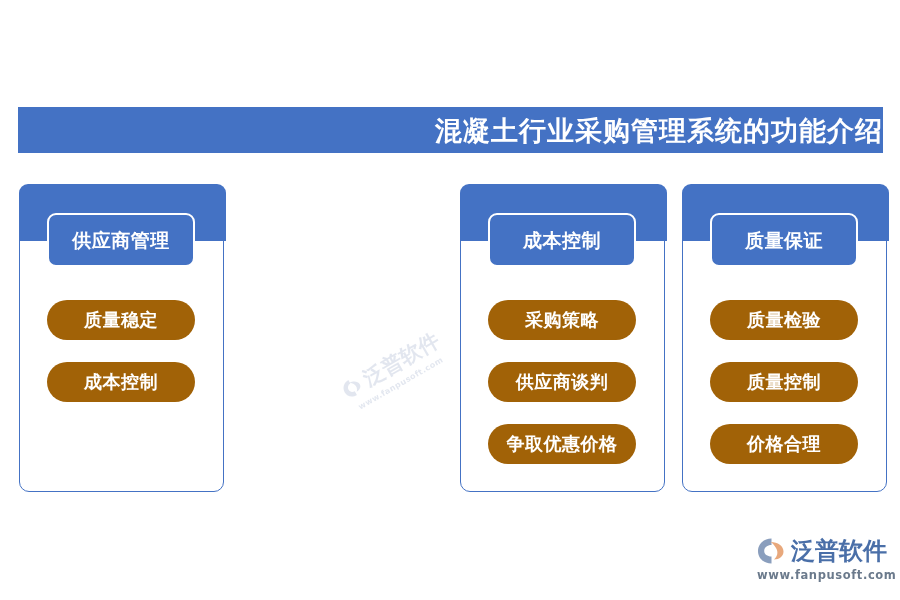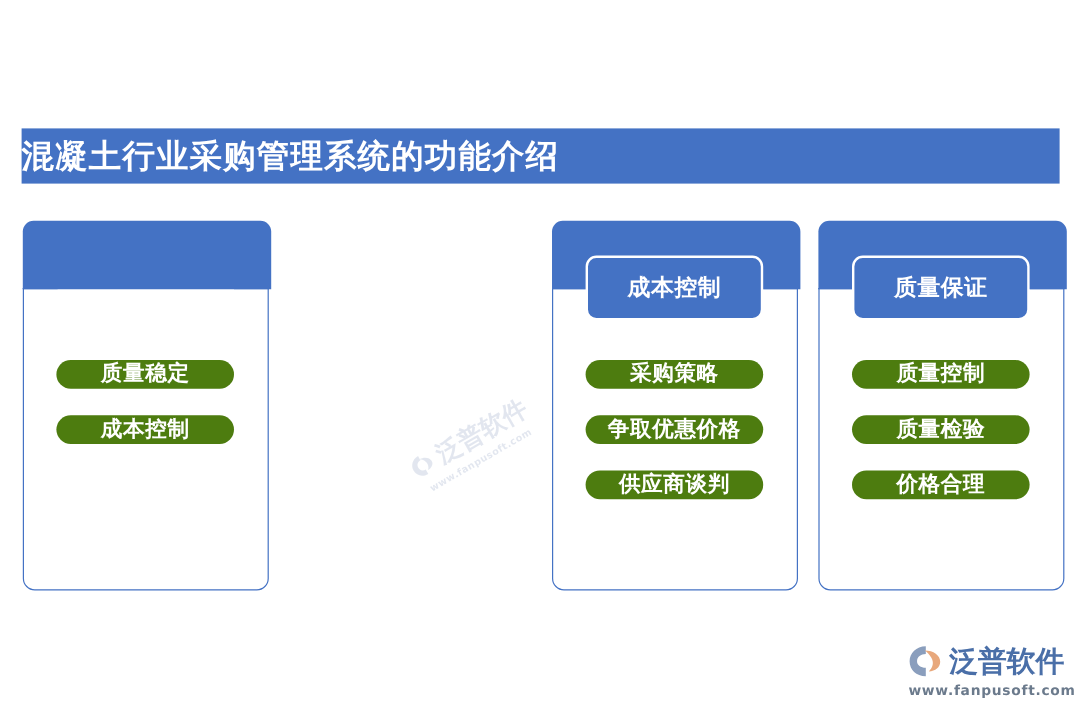--- a/index.html
+++ b/index.html
@@ -25,21 +25,21 @@
   
   .title-bar {
     position: absolute;
     left: 18px;
     top: 107px;
     width: 865px;
     height: 46px;
     background: #4472C4;
     display: flex;
     align-items: center;
-    justify-content: flex-start;
+    justify-content: flex-end;
   }
   .title-text {
     color: #ffffff;
     font-size: 27px;
     font-weight: bold;
     letter-spacing: 1px;
     line-height: 1;
     white-space: nowrap;
   }
 
@@ -124,22 +124,22 @@
   
   .col-items {
     position: absolute;
     left: 28px;
     top: 116px;
     width: 150px;
     z-index: 3;
   }
   .pill {
     width: 148px;
-    height: 24px;
-    background: #4d7c0f;
+    height: 40px;
+    background: #a16207;
     border-radius: 20px;
     display: flex;
     align-items: center;
     justify-content: center;
     margin-bottom: 22px;
   }
   .pill:last-child { margin-bottom: 0; }
   .pill-text {
     color: #ffffff;
     font-size: 18px;
@@ -232,20 +232,23 @@
     <div class="title-text">混凝土行业采购管理系统的功能介绍</div>
   </div>
 
   <div class="columns">
 
     <div class="column col-0">
       <div class="col-slab"></div>
       <div class="col-body"></div>
       <div class="col-body-top-left"></div>
       <div class="col-body-top-right"></div>
+      <div class="col-header">
+        <span class="col-header-text">供应商管理</span>
+      </div>
       <div class="col-items">
         <div class="pill">
           <span class="pill-text">质量稳定</span>
         </div>
         <div class="pill">
           <span class="pill-text">成本控制</span>
         </div>
       </div>
     </div>
 
@@ -256,42 +259,42 @@
       <div class="col-body-top-left"></div>
       <div class="col-body-top-right"></div>
       <div class="col-header">
         <span class="col-header-text">成本控制</span>
       </div>
       <div class="col-items">
         <div class="pill">
           <span class="pill-text">采购策略</span>
         </div>
         <div class="pill">
+          <span class="pill-text">供应商谈判</span>
+        </div>
+        <div class="pill">
           <span class="pill-text">争取优惠价格</span>
-        </div>
-        <div class="pill">
-          <span class="pill-text">供应商谈判</span>
         </div>
       </div>
     </div>
 
     <div class="column col-3">
       <div class="col-slab"></div>
       <div class="col-body"></div>
       <div class="col-body-top-left"></div>
       <div class="col-body-top-right"></div>
       <div class="col-header">
         <span class="col-header-text">质量保证</span>
       </div>
       <div class="col-items">
         <div class="pill">
+          <span class="pill-text">质量检验</span>
+        </div>
+        <div class="pill">
           <span class="pill-text">质量控制</span>
-        </div>
-        <div class="pill">
-          <span class="pill-text">质量检验</span>
         </div>
         <div class="pill">
           <span class="pill-text">价格合理</span>
         </div>
       </div>
     </div>
 
   </div>
 
   <div class="watermark">

